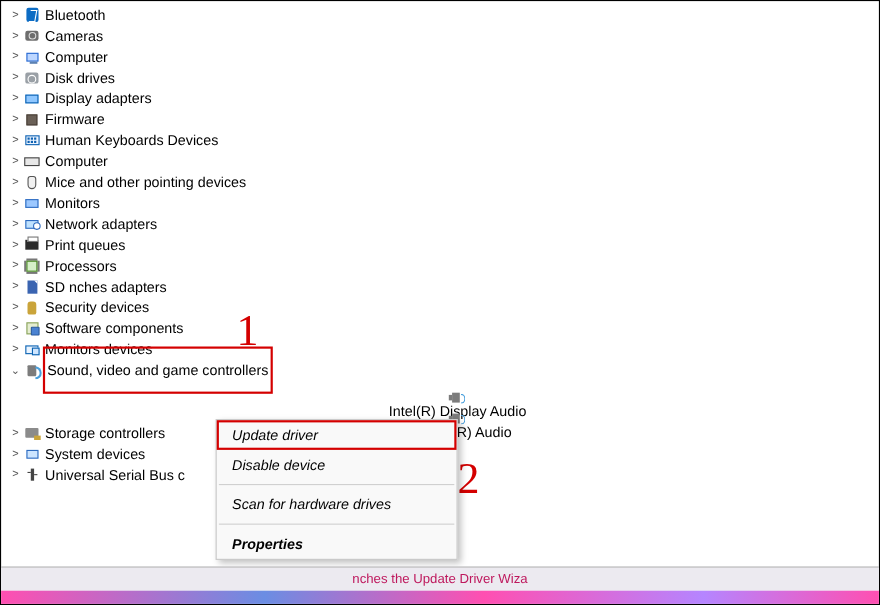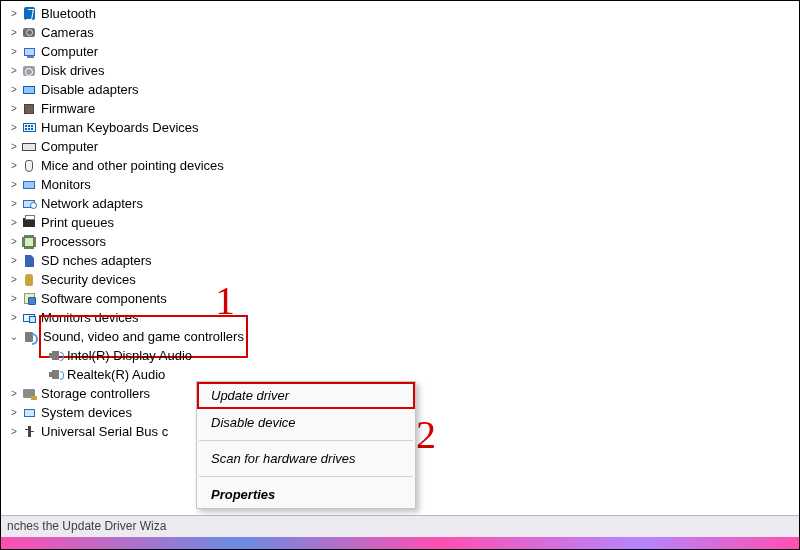--- a/index.html
+++ b/index.html
@@ -37,21 +37,21 @@
   .arrow.blank { visibility: hidden; }
   .icon {
     width: 16px;
     height: 16px;
     margin-right: 4px;
     display: inline-flex;
     align-items: center;
     justify-content: center;
   }
   .label { }
-  .grandchild .row { padding-left: 32px; }
+  .grandchild .row { padding-left: 32px; flex-direction: column; }
   .highlight-box {
     border: 2px solid #d40000;
     padding: 12px 2px;
     margin-left: -2px;
   }
   .annot {
     position: absolute;
     color: #d40000;
     font-family: "Times New Roman", serif;
     font-size: 40px;
@@ -89,23 +89,24 @@
 
   .statusbar {
     position: absolute;
     left: 0;
     bottom: 12px;
     height: 22px;
     width: 100%;
     background: #eceaf0;
     border-top: 1px solid #b8b8b8;
     font-size: 12px;
-    color: #404040;
+    color: #be185d;
     padding: 3px 6px;
     overflow: hidden;
+    text-align: center;
   }
   .taskbar-strip {
     position: absolute;
     left: 0; bottom: 0; width: 100%; height: 12px;
     background: linear-gradient(90deg,#ff4fb1 0%,#6b8de3 30%,#ff4fb1 55%,#b585ff 80%,#ff4fb1 100%);
   }
 
   
   .ic-bt { width:11px;height:13px;background:#0c6cc4;border-radius:2px;position:relative; }
   .ic-bt::after{content:"";position:absolute;left:3px;top:2px;width:5px;height:9px;border:1px solid #fff;border-left:none;transform:skewX(-10deg);}
@@ -185,21 +186,21 @@
         </span>
         <span class="label">Disk drives</span>
       </div>
     </div>
     <div class="">
       <div class="row">
         <span class="arrow">&gt;</span>
         <span class="icon">
           <span class="ic-disp"></span>
         </span>
-        <span class="label">Disable adapters</span>
+        <span class="label">Display adapters</span>
       </div>
     </div>
     <div class="">
       <div class="row">
         <span class="arrow">&gt;</span>
         <span class="icon">
           <span class="ic-fw"></span>
         </span>
         <span class="label">Firmware</span>
       </div>

